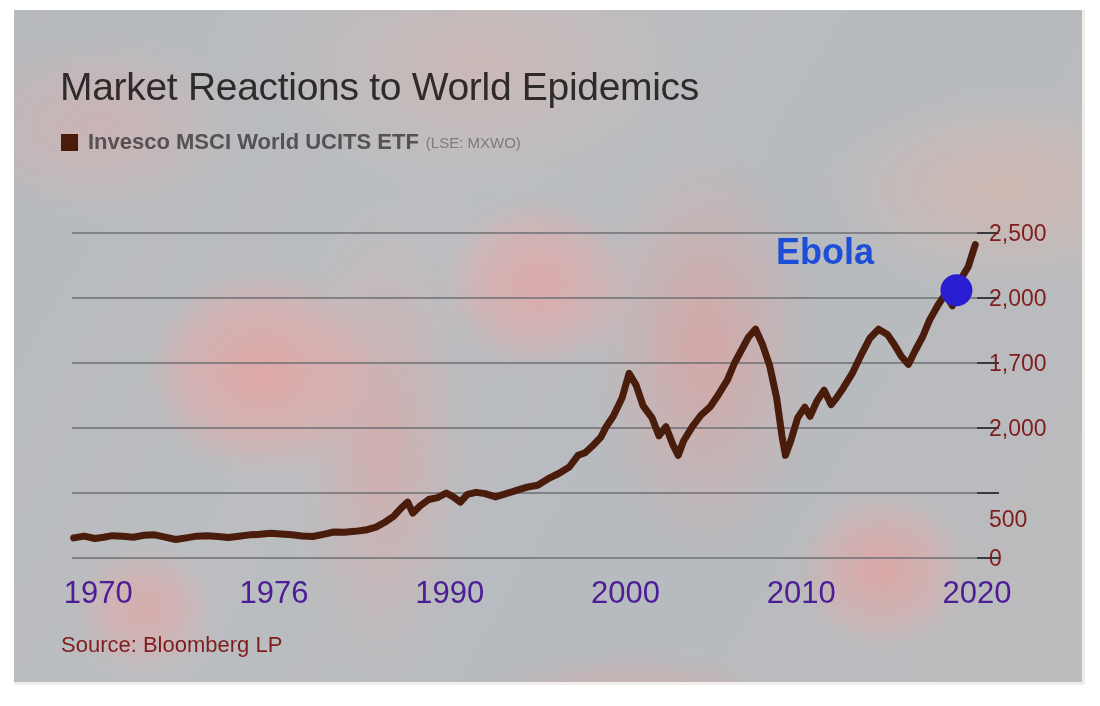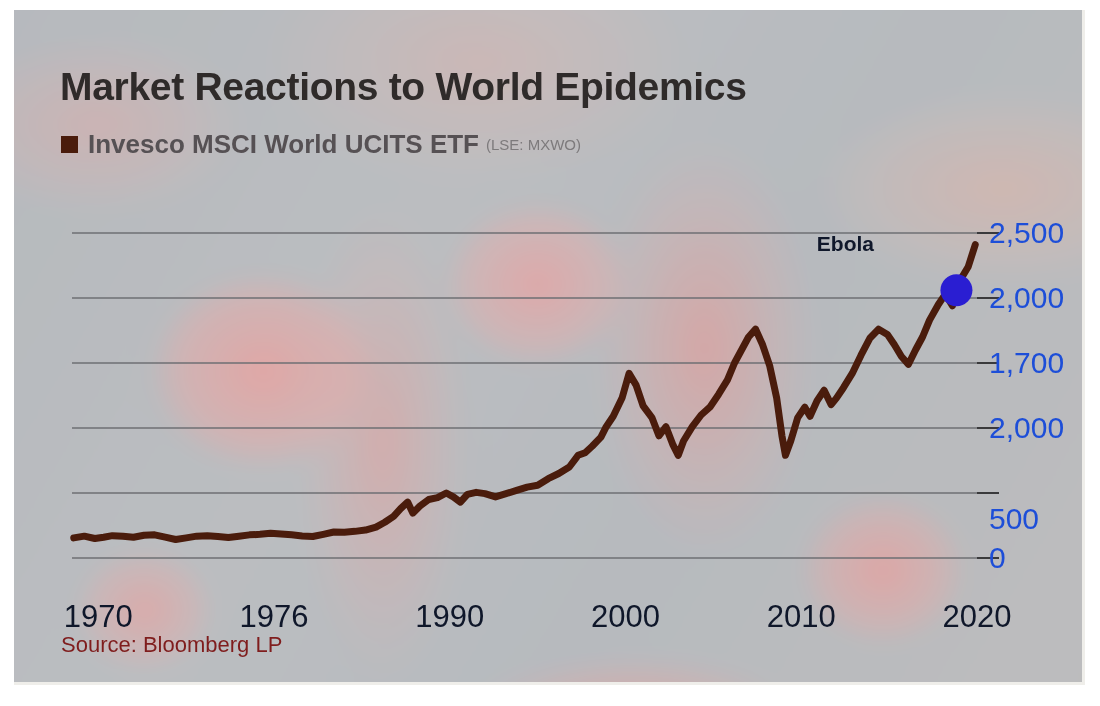--- a/index.html
+++ b/index.html
@@ -72,21 +72,21 @@
     position: absolute;
     inset: 0;
     z-index: 10;
   }
 
   .chart-title {
     position: absolute;
     left: 46px;
     top: 55px;
     font-size: 39px;
-    font-weight: bold;
+    font-weight: normal;
     color: #2f2b2a;
     letter-spacing: -0.3px;
     white-space: nowrap;
   }
 
   .legend {
     position: absolute;
     left: 47px;
     top: 119px;
     display: flex;
@@ -94,21 +94,21 @@
     white-space: nowrap;
   }
   .legend-swatch {
     width: 17px;
     height: 17px;
     background: #4a1c0c;
     margin-right: 10px;
     flex: 0 0 auto;
   }
   .legend-name {
-    font-size: 26px;
+    font-size: 22px;
     font-weight: bold;
     color: #565154;
     margin-right: 7px;
   }
   .legend-ticker {
     font-size: 15px;
     font-weight: normal;
     color: #7d7a7c;
   }
 
@@ -125,51 +125,50 @@
   .ylabels {
     position: absolute;
     left: 975px;
     top: 190px;
     width: 110px;
     height: 380px;
   }
   .ylabel {
     position: absolute;
     left: 0;
-    font-size: 30px;
-    color: #1d4ed8;
+    font-size: 23px;
+    color: #7f1d1d;
     white-space: nowrap;
     transform: translateY(-50%);
   }
 
   .xlabels {
     position: absolute;
     left: 0;
     top: 565px;
     width: 1071px;
     height: 44px;
   }
   .xlabel {
     position: absolute;
     font-size: 31px;
-    color: #0f172a;
+    color: #4c1d95;
     white-space: nowrap;
     transform: translateX(-50%);
-    margin-top: 24px;
   }
 
   .annotation {
     position: absolute;
     left: 560px;
     top: 222px;
     width: 300px;
     text-align: right;
-    color: #0f172a;
+    color: #1d4ed8;
     font-weight: bold;
-    font-size: 21px;
+    font-size: 36px;
     line-height: 1.12;
     white-space: nowrap;
   }
   .annotation .line2 { letter-spacing: -0.2px; }
 
   .source {
     position: absolute;
     left: 47px;
     top: 622px;
     font-size: 22px;

